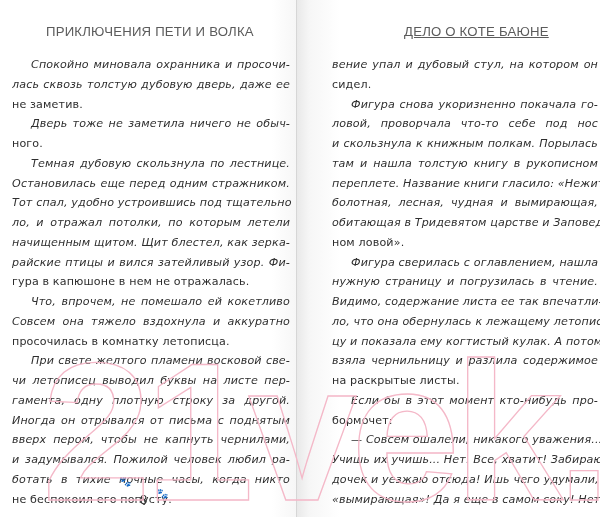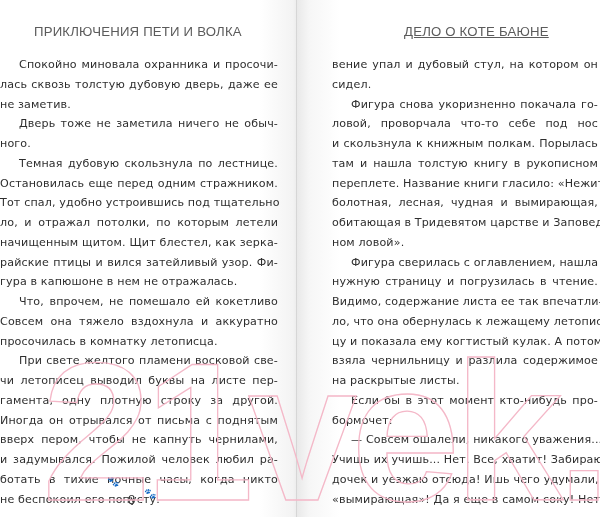--- a/index.html
+++ b/index.html
@@ -1,30 +1,30 @@
 <!DOCTYPE html>
 <html><head>
 <meta charset="utf-8">
 <style>
   html, body { margin:0; padding:0; }
   body { width:600px; height:517px; overflow:hidden; background:#fff; position:relative;
          font-family:"DejaVu Sans", sans-serif; color:#2a2a2a; }
   .page { position:absolute; top:0; height:517px; overflow:hidden; }
-  .page-left { left:0; width:302px; background:linear-gradient(to right,#fff 0,#fff 86%,#f3f3f3 97%,#e2e2e2 100%); }
+  .page-left { left:12px; width:302px; background:linear-gradient(to right,#fff 0,#fff 86%,#f3f3f3 97%,#e2e2e2 100%); }
   .page-right { left:297px; width:303px; background:linear-gradient(to right,#e9e9e9 0,#f6f6f6 4%,#fff 14%,#fff 100%); }
   .gutter { position:absolute; left:296px; top:0; width:2px; height:517px; background:#d6d6d6; }
   .running-head { position:absolute; top:24px; font-size:13.2px; letter-spacing:0.2px; color:#5b5b5b;
                   font-family:"Liberation Sans", sans-serif; white-space:nowrap; }
   .page-left .running-head { left:34px; }
   .page-right .running-head { left:107px;text-decoration:underline; }
   .text-block { position:absolute; font-size:11.1px; line-height:19.75px; color:#2e2e2e; letter-spacing:0.15px; }
   .page-left .text-block { left:0; top:55px; width:278px; }
   .page-right .text-block { left:35px; top:55px; width:266px; }
   .line { display:block; white-space:nowrap; height:19.75px; }
-  .line.j { text-align:justify; text-align-last:justify; }
+  .line.j { text-align:justify; text-align-last:justify;font-style:italic; }
   .line.indent { padding-left:19px; }
   .page-number { position:absolute; left:128px; top:492px; font-size:13px; color:#333;
                  font-family:"Liberation Sans", sans-serif; }
   .paw { position:absolute; color:#9a9a9a; font-size:10px; line-height:10px; }
   .paw-1 { left:107px; top:477px; }
   .paw-2 { left:144px; top:489px; }
   .watermark { position:absolute; left:0; top:0; width:600px; height:517px; pointer-events:none; }
 </style>
 </head>
 <body>

